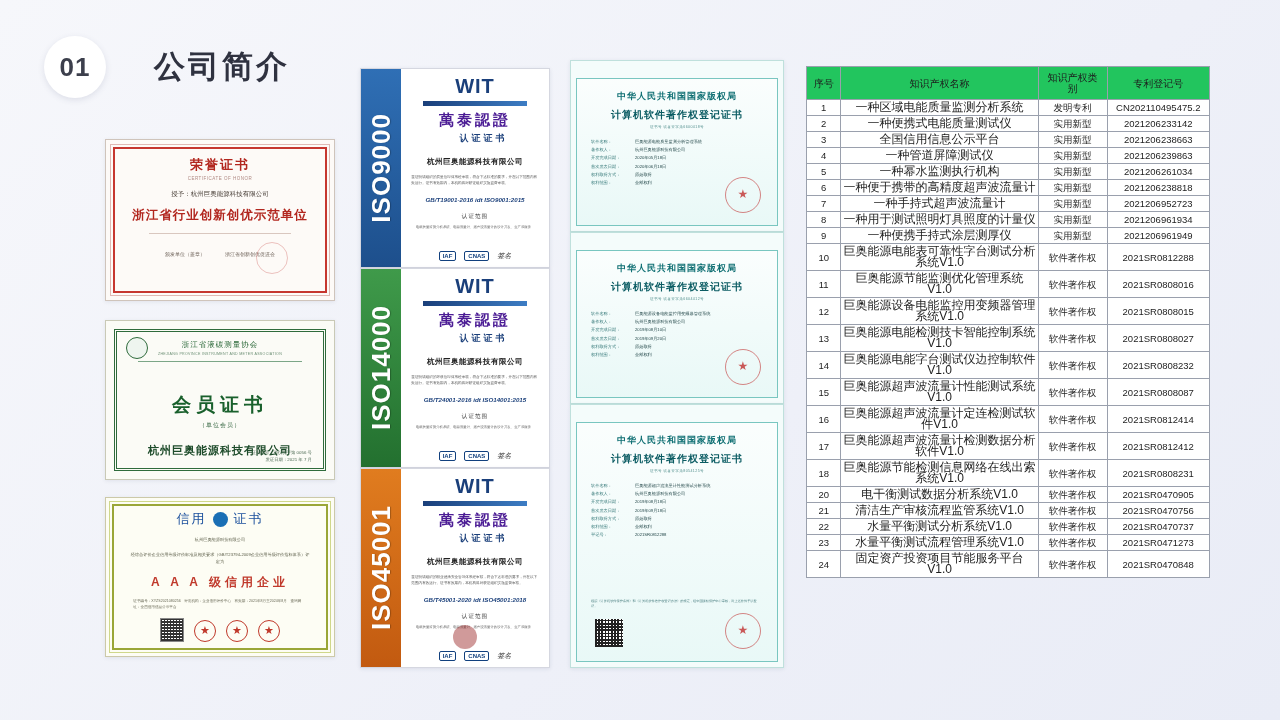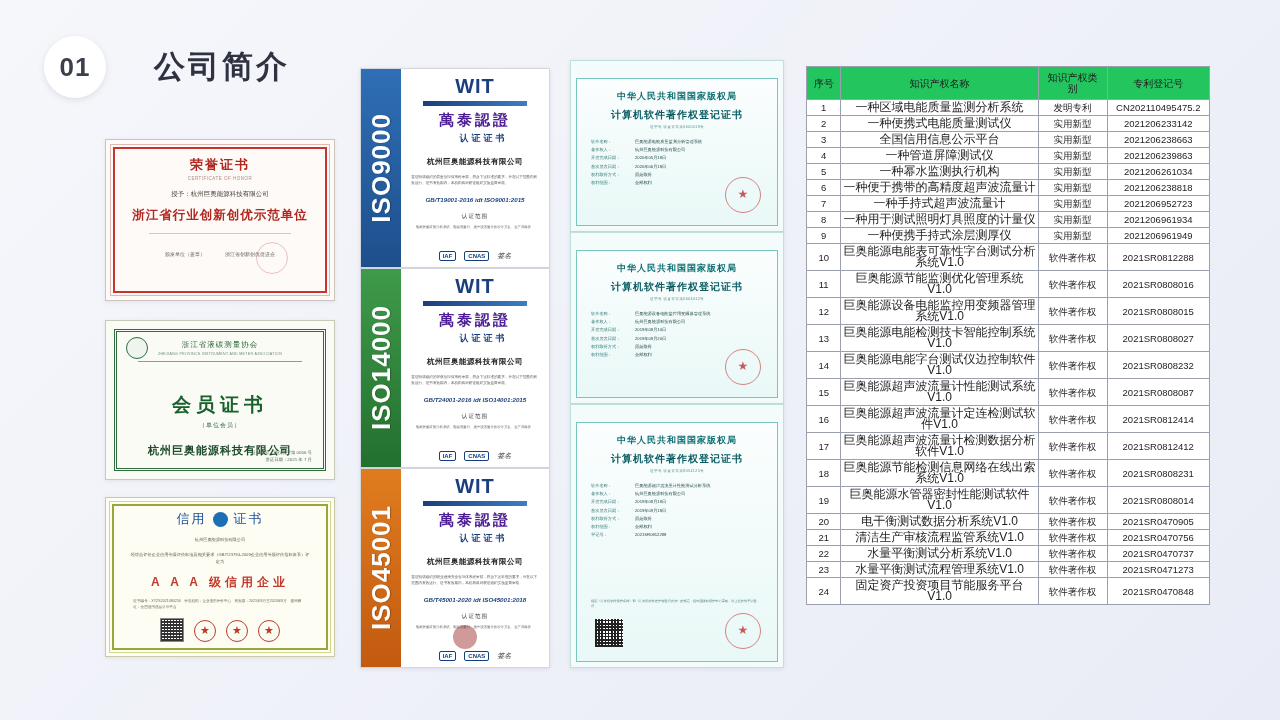--- a/index.html
+++ b/index.html
@@ -885,26 +885,20 @@
             <td>软件著作权</td>
             <td>2021SR0812412</td>
           </tr>
           <tr>
             <td>18</td>
             <td class="name">巨奥能源节能检测信息网络在线出索系统V1.0</td>
             <td>软件著作权</td>
             <td>2021SR0808231</td>
           </tr>
           <tr>
-            <td>19</td>
-            <td class="name">巨奥能源水管器密封性能测试软件V1.0</td>
-            <td>软件著作权</td>
-            <td>2021SR0808014</td>
-          </tr>
-          <tr>
             <td>20</td>
             <td class="name">电干衡测试数据分析系统V1.0</td>
             <td>软件著作权</td>
             <td>2021SR0470905</td>
           </tr>
           <tr>
             <td>21</td>
             <td class="name">清洁生产审核流程监管系统V1.0</td>
             <td>软件著作权</td>
             <td>2021SR0470756</td>

